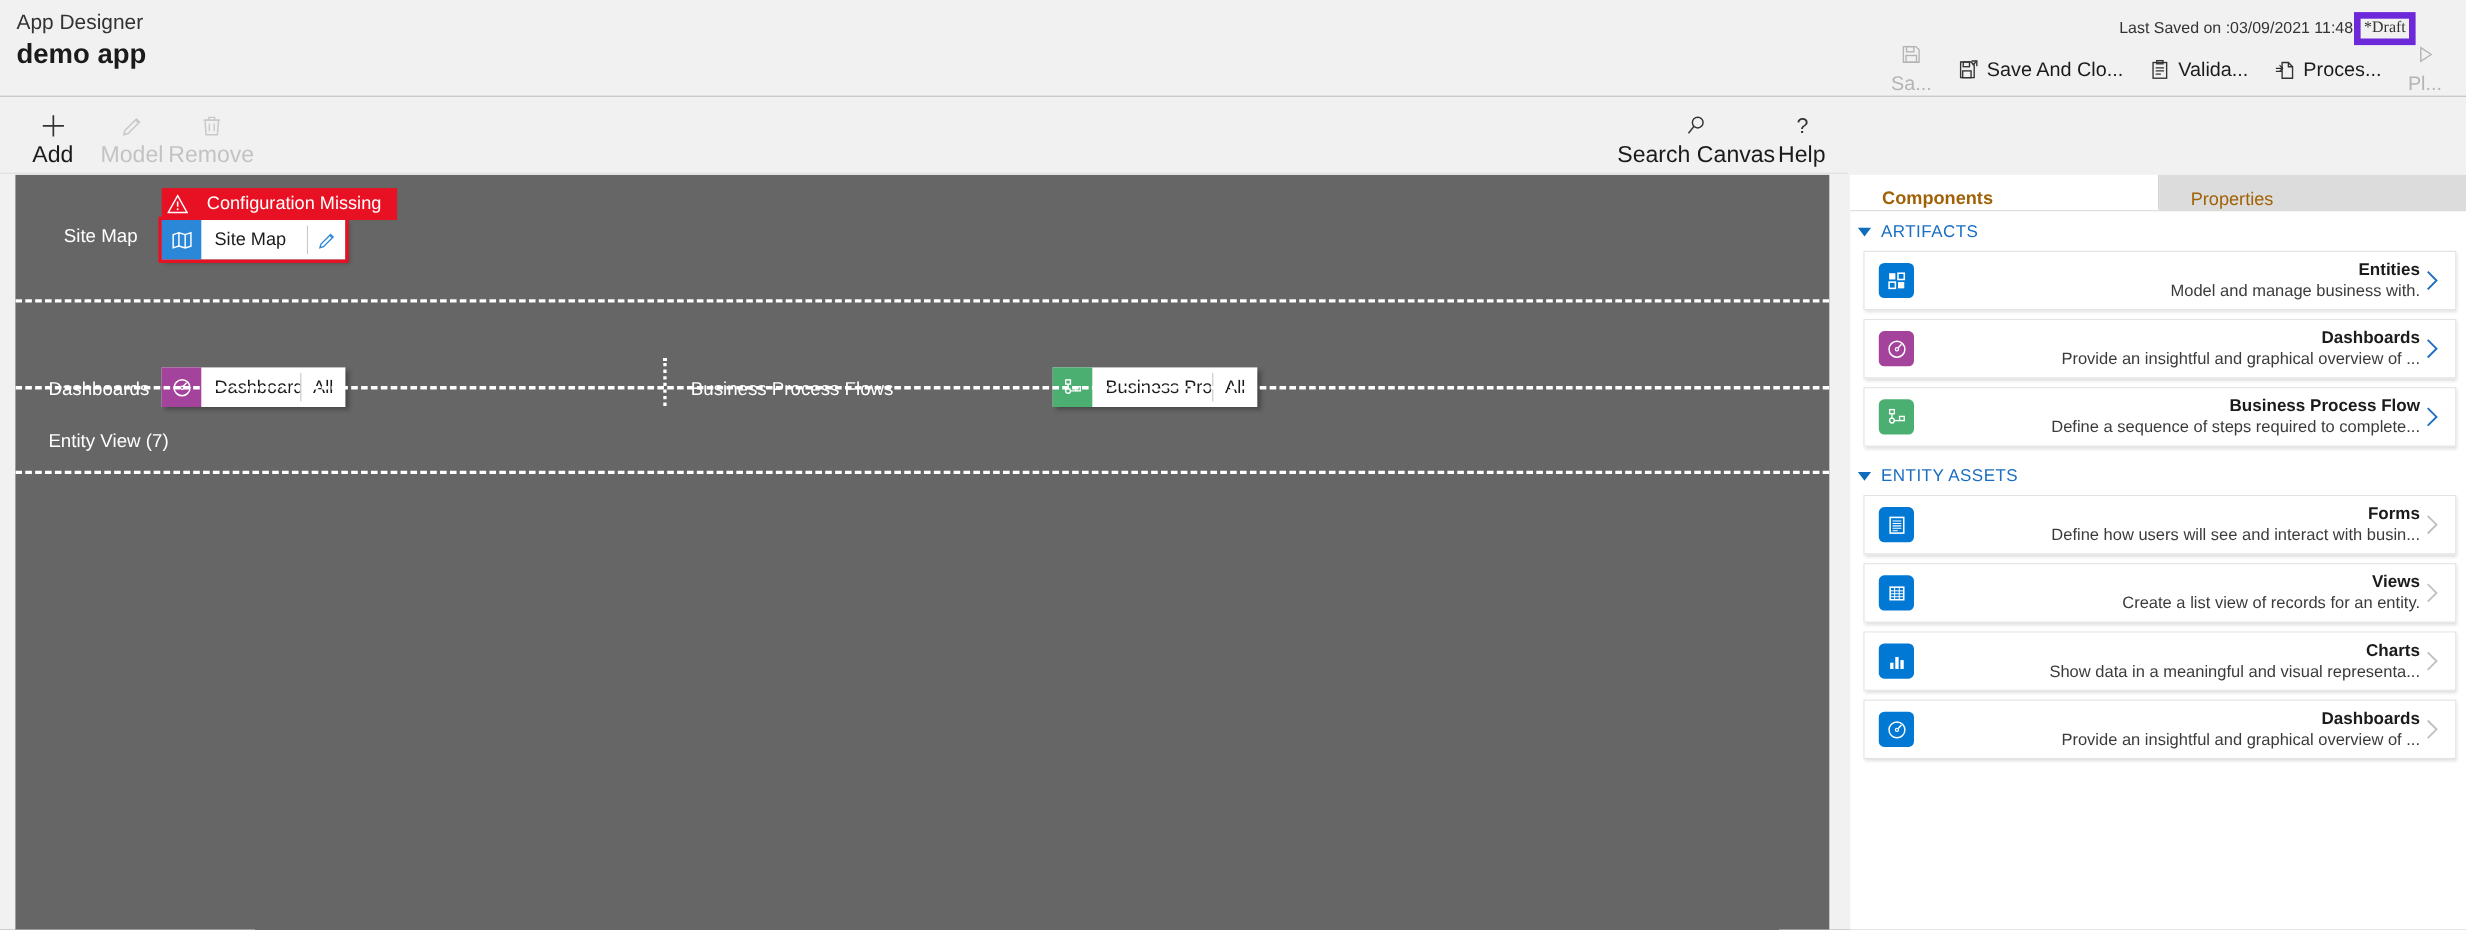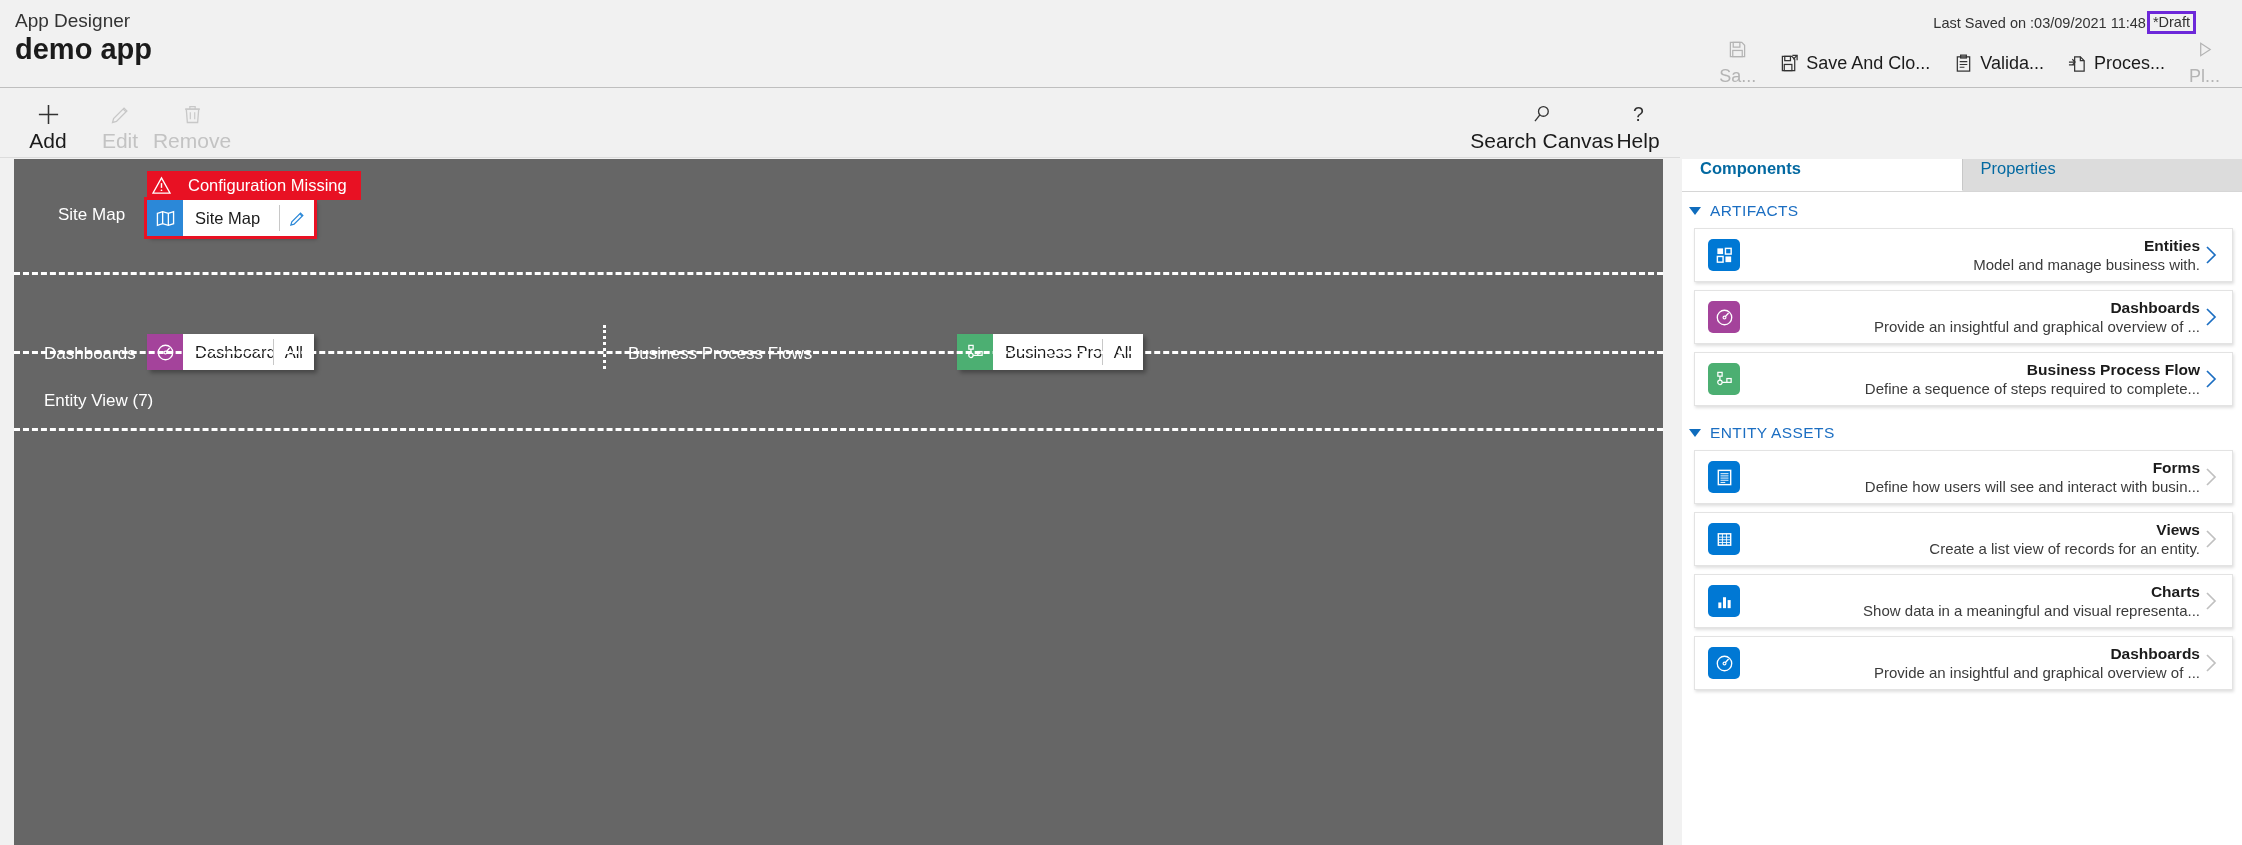--- a/index.html
+++ b/index.html
@@ -14,34 +14,34 @@
   .header {
     position: absolute; left: 0; top: 0; width: 2242px; height: 88px;
     background: #f1f1f1;
     border-bottom: 1px solid #bfbfbf;
   }
   .hdr-left { position: absolute; left: 15px; top: 10px; }
   .hdr-app-designer {
     font-size: 19px; color: #333; line-height: 22px; font-weight: 400;
   }
   .hdr-app-name {
-    font-size: 29px; color: #1b1b1b; font-weight: bold; line-height: 30px;
+    font-size: 25px; color: #1b1b1b; font-weight: bold; line-height: 30px;
     margin-top: 2px;
   }
 
   .hdr-saveinfo {
     position: absolute; right: 46px; top: 12px;
     font-size: 14.5px; color: #333; white-space: nowrap;
   }
   .draft-box {
     display: inline-block;
-    border: 3px solid #6d28d9;
+    border: 6px solid #6d28d9;
     padding: 0px 3px 1px 3px;
     margin-left: 1px;
-    position: relative; top: -1px;
+    position: relative; top: -1px; font-family: Liberation Serif, serif;
   }
 
   .hdr-cmds {
     position: absolute; right: 10px; top: 36px;
     display: flex; align-items: center; gap: 0px;
   }
   .hcmd {
     display: flex; align-items: center; gap: 7px;
     padding: 4px 12px; font-size: 18px; color: #1b1b1b; white-space: nowrap;
     cursor: pointer;
@@ -130,23 +130,23 @@
     pointer-events: none;
   }
 
   
   .rpanel {
     position: absolute; left: 1682px; top: 159px;
     width: 560px; height: 686px; background: #ffffff;
   }
   .tabs { display: flex; height: 33px; border-bottom: 1px solid #d6d6d6; }
   .tab {
-    flex: 1 1 0; display: flex; align-items: flex-start;
-    padding-left: 18px; font-size: 16.5px; cursor: pointer;
-    background: #dcdcdc; color: #0369a1;
+    flex: 1 1 0; display: flex; align-items: flex-end;
+    padding-left: 29px; font-size: 16.5px; cursor: pointer;
+    background: #dcdcdc; color: #a16207;
     border-right: 1px solid #c8c8c8;
   }
   .tab.active { background: #ffffff; font-weight: bold; border-bottom: 1px solid #fff; }
   .tab:last-child { border-right: none; }
 
   .section-head {
     display: flex; align-items: center; gap: 9px;
     padding: 10px 0 8px 7px; cursor: pointer;
   }
   .section-head .caret {
@@ -264,21 +264,21 @@
       <span class="clabel">Add</span>
     </div>
 
     <div class="cmd disabled">
       <span class="glyph">
         <svg width="23" height="23" viewBox="0 0 26 26">
             <path d="M4 22l1.2-4.4L17 5.8l3.2 3.2L8.4 20.8z" fill="none" stroke="#c8c8c8" stroke-width="1.5"></path>
             <path d="M16 6.8l3.2 3.2" stroke="#c8c8c8" stroke-width="1.4"></path>
           </svg>
       </span>
-      <span class="clabel">Edit</span>
+      <span class="clabel">Model</span>
     </div>
 
     <div class="cmd disabled">
       <span class="glyph">
         <svg width="23" height="23" viewBox="0 0 26 26">
             <path d="M6 7h14l-1.2 15H7.2z" fill="none" stroke="#c8c8c8" stroke-width="1.5"></path>
             <path d="M4.5 7h17M10 4.2h6v2.8h-6z" fill="none" stroke="#c8c8c8" stroke-width="1.4"></path>
             <path d="M10.5 10.5v8M15.5 10.5v8" stroke="#c8c8c8" stroke-width="1.3"></path>
           </svg>
       </span>

